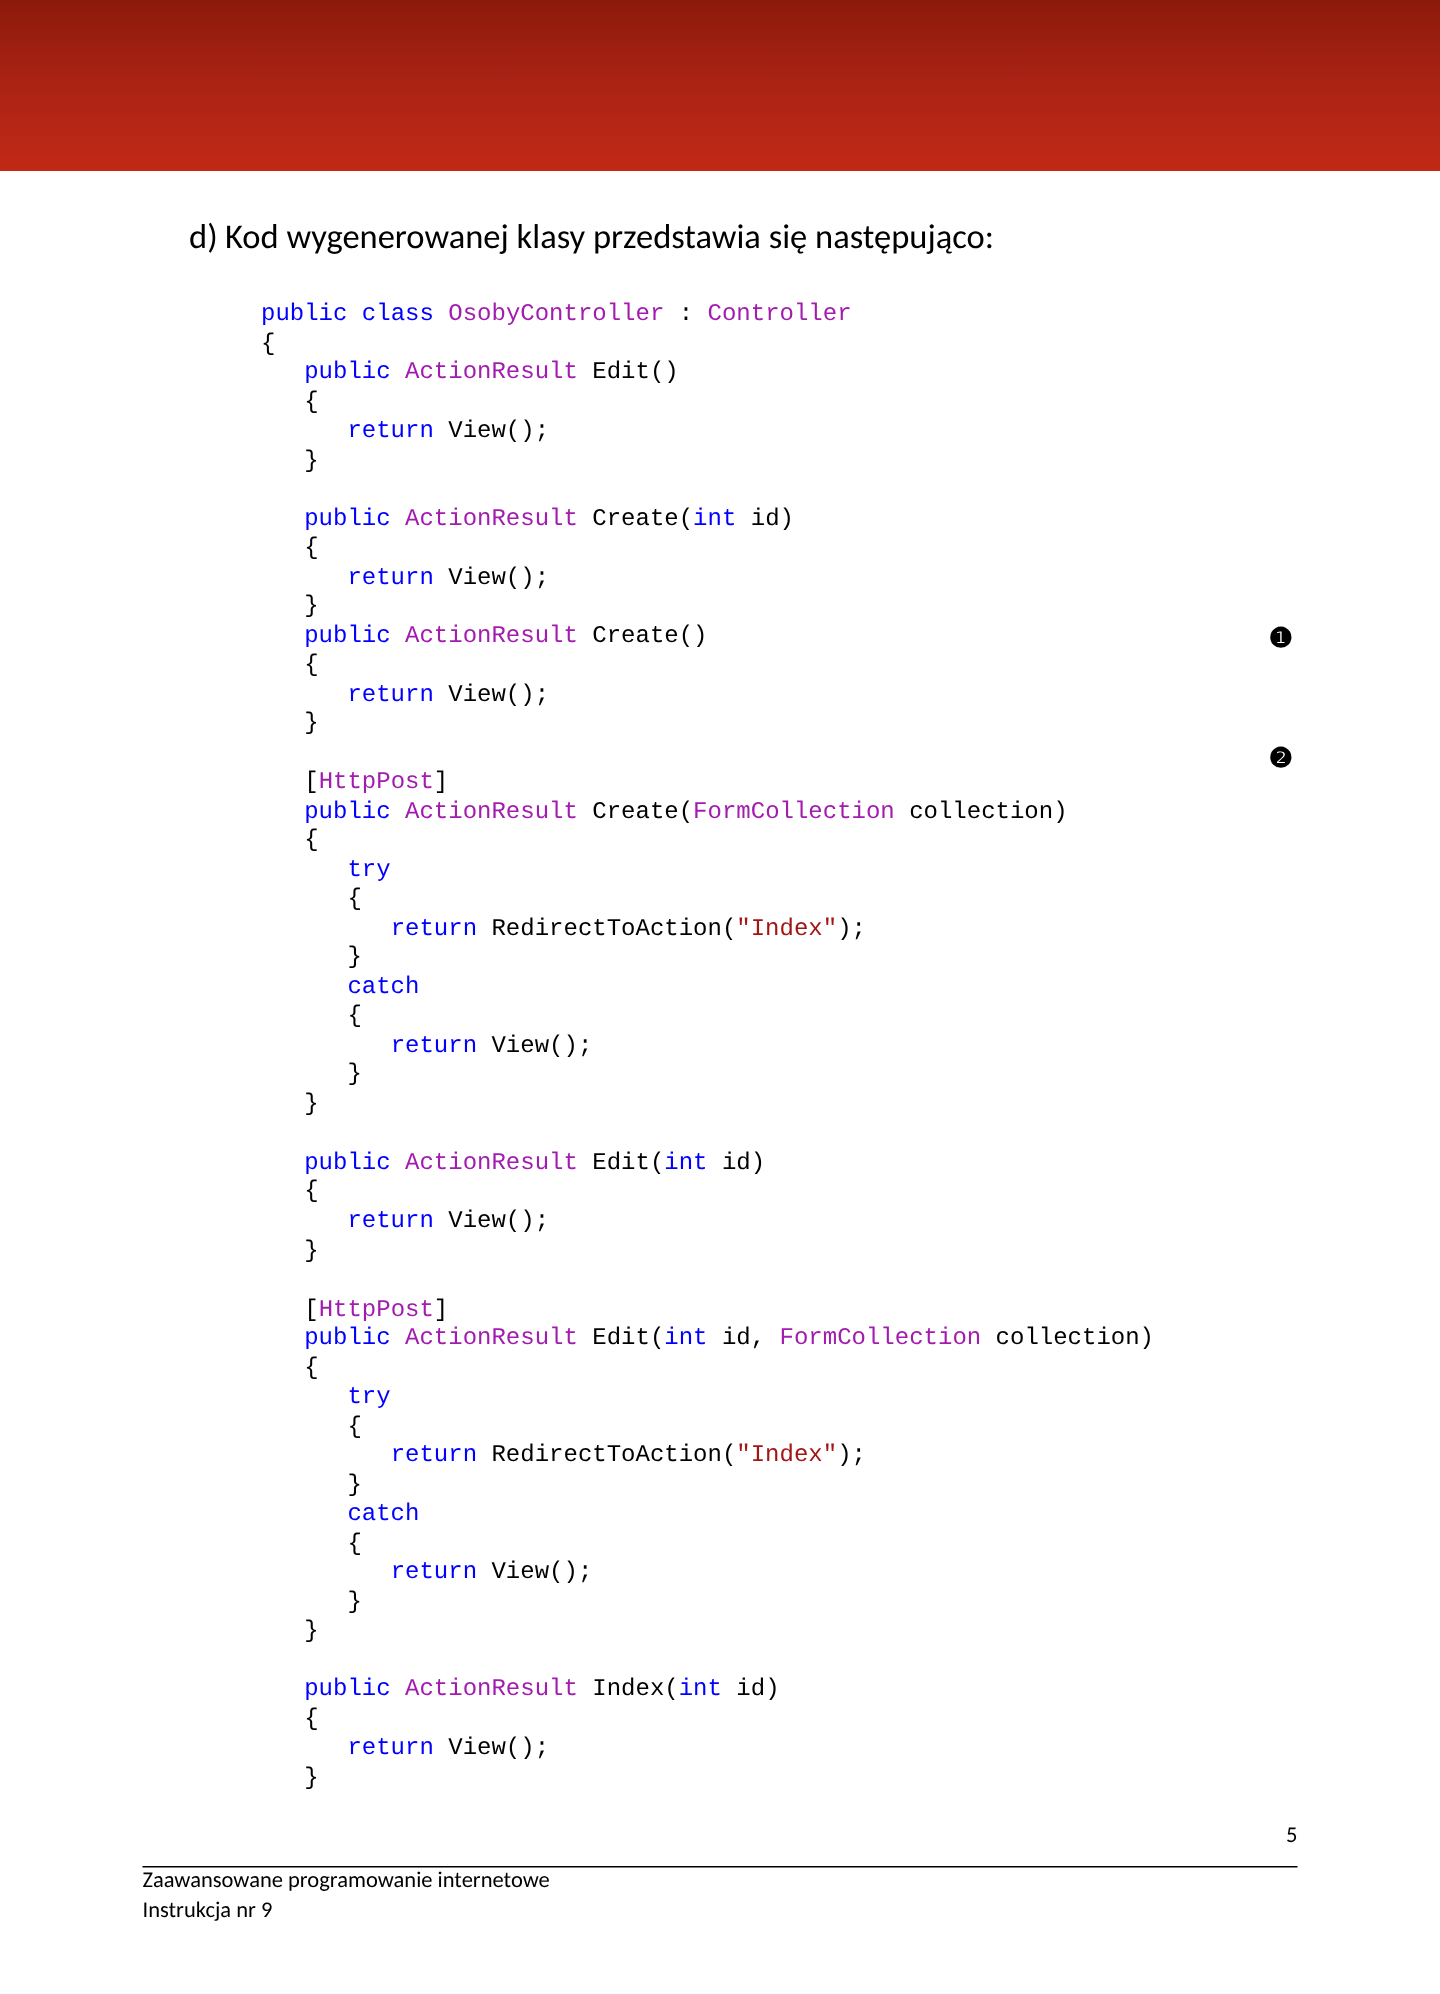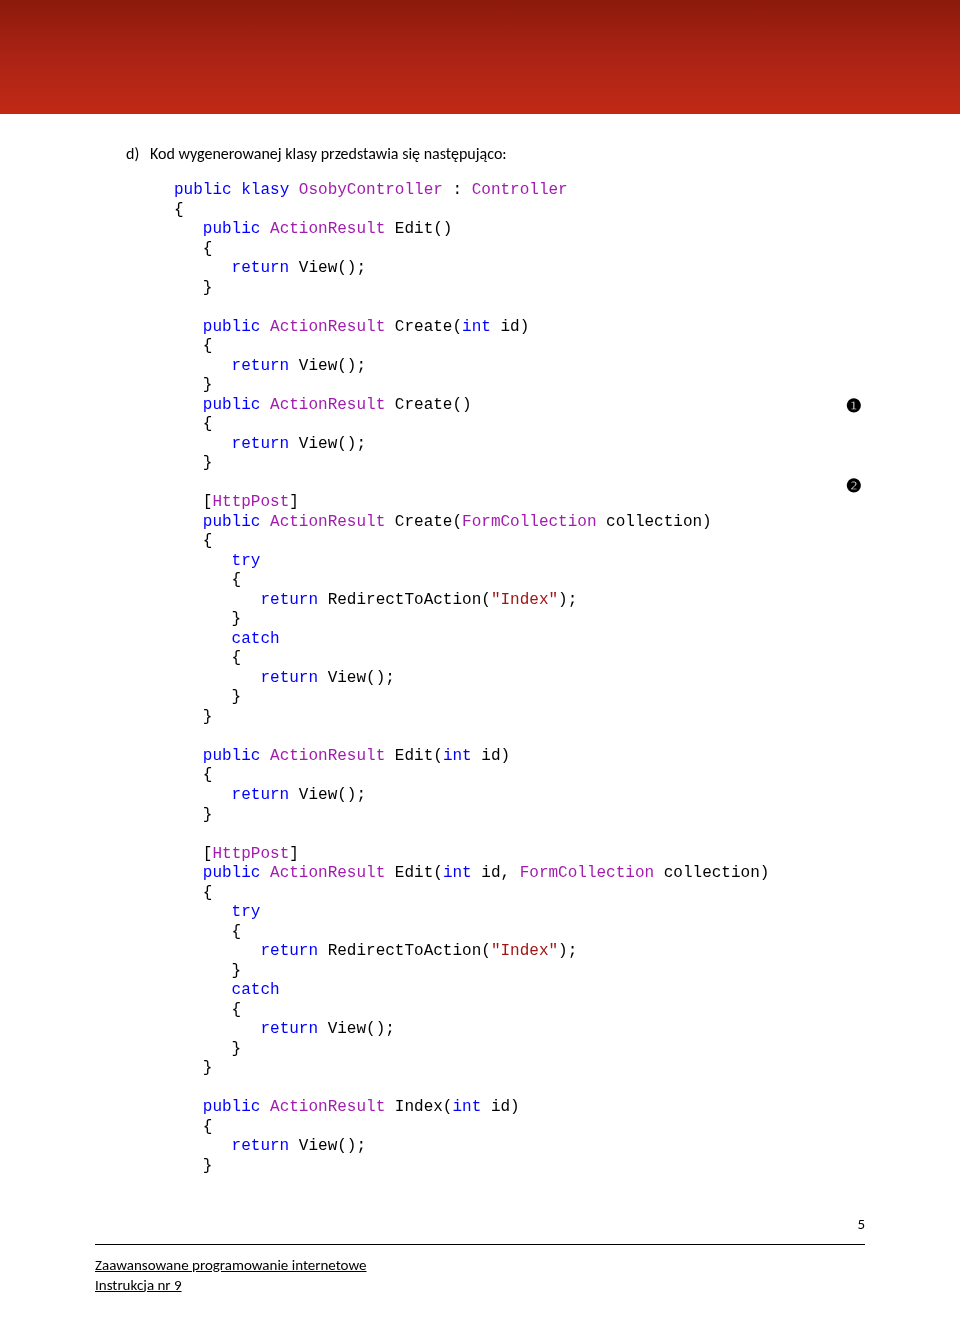--- a/index.html
+++ b/index.html
@@ -12,23 +12,23 @@
     }
     .top-banner {
       width: 100%;
       height: 114px;
       background: linear-gradient(to bottom, #8c1a0b 0%, #ab2315 50%, #c12915 100%);
     }
     .content {
       padding: 30px 110px 0 150px;
     }
     .heading {
-      font-size: 16px;
+      font-size: 23px;
       color: #000;
-      margin-bottom: 18px;
+      margin-bottom: 28px;
     }
     .heading .list-letter {
       display: inline-block;
       margin-left: -24px;
       width: 24px;
     }
     .code-block {
       font-family: Consolas, "Courier New", monospace;
       font-size: 16px;
       line-height: 1.22;
@@ -53,46 +53,45 @@
     .circ2 { top: 80px; }
     .footer-line {
       position: absolute;
       bottom: 84px;
       left: 95px;
       right: 95px;
       border-top: 1px solid #000;
     }
     .footer-left {
       position: absolute;
-      bottom: 34px;
+      bottom: 45px;
       left: 95px;
       font-size: 15px;
       color: #000;
       line-height: 1.3;
-      text-decoration: underline;
     }
     .page-num {
       position: absolute;
       bottom: 96px;
       right: 95px;
       font-size: 15px;
       color: #000;
     }
   </style>
 </head>
 <body>
 
 <div class="top-banner"></div>
 
 <div class="content">
   <div class="heading">
     <span class="list-letter">d)</span><span>Kod wygenerowanej  klasy przedstawia się następująco:</span>
   </div>
 
-  <div class="code-block"><span class="kw">public</span> <span class="kw">klasy</span> <span class="type">OsobyController</span><span> : </span><span class="type">Controller</span>
+  <div class="code-block"><span class="kw">public</span> <span class="kw">class</span> <span class="type">OsobyController</span><span> : </span><span class="type">Controller</span>
 <span>{</span>
    <span class="kw">public</span> <span class="type">ActionResult</span> <span>Edit()</span>
    <span>{</span>
       <span class="kw">return</span> <span>View();</span>
    <span>}</span>
 
    <span class="kw">public</span> <span class="type">ActionResult</span> <span>Create(</span><span class="kw">int</span><span> id)</span>
    <span>{</span>
       <span class="kw">return</span> <span>View();</span>
    <span>}</span>

